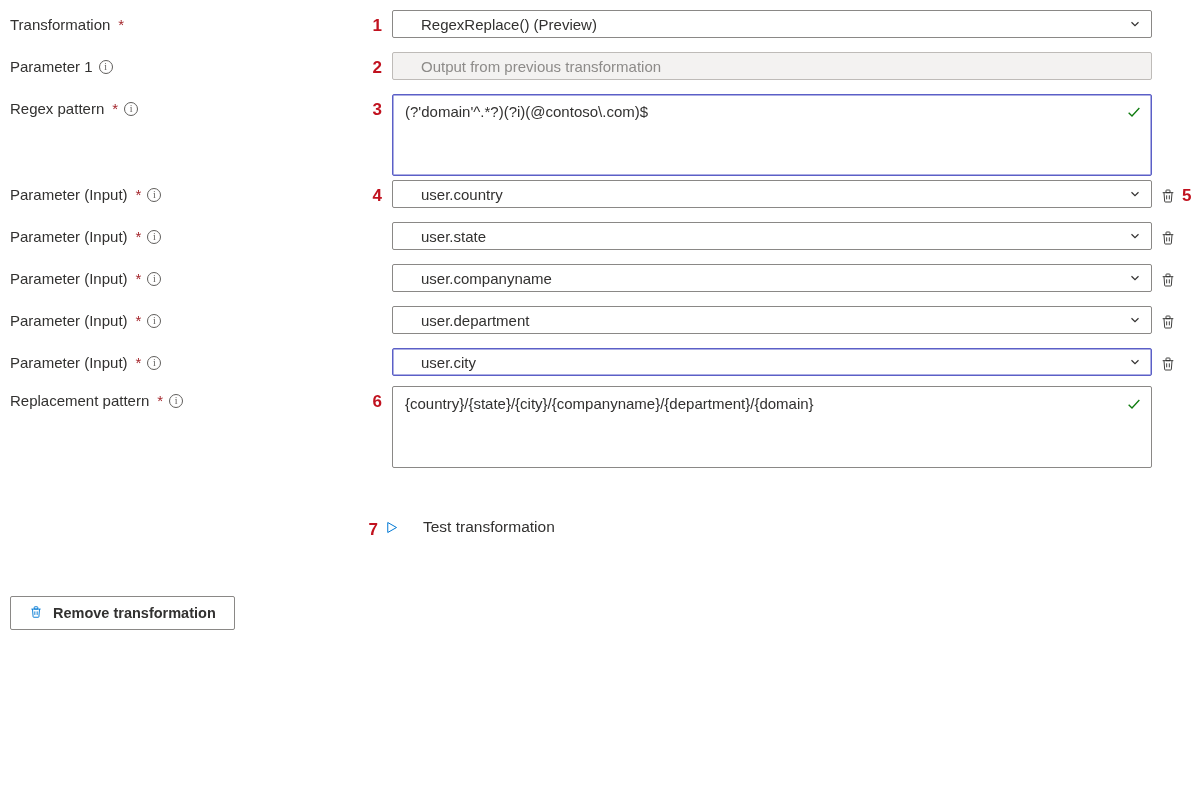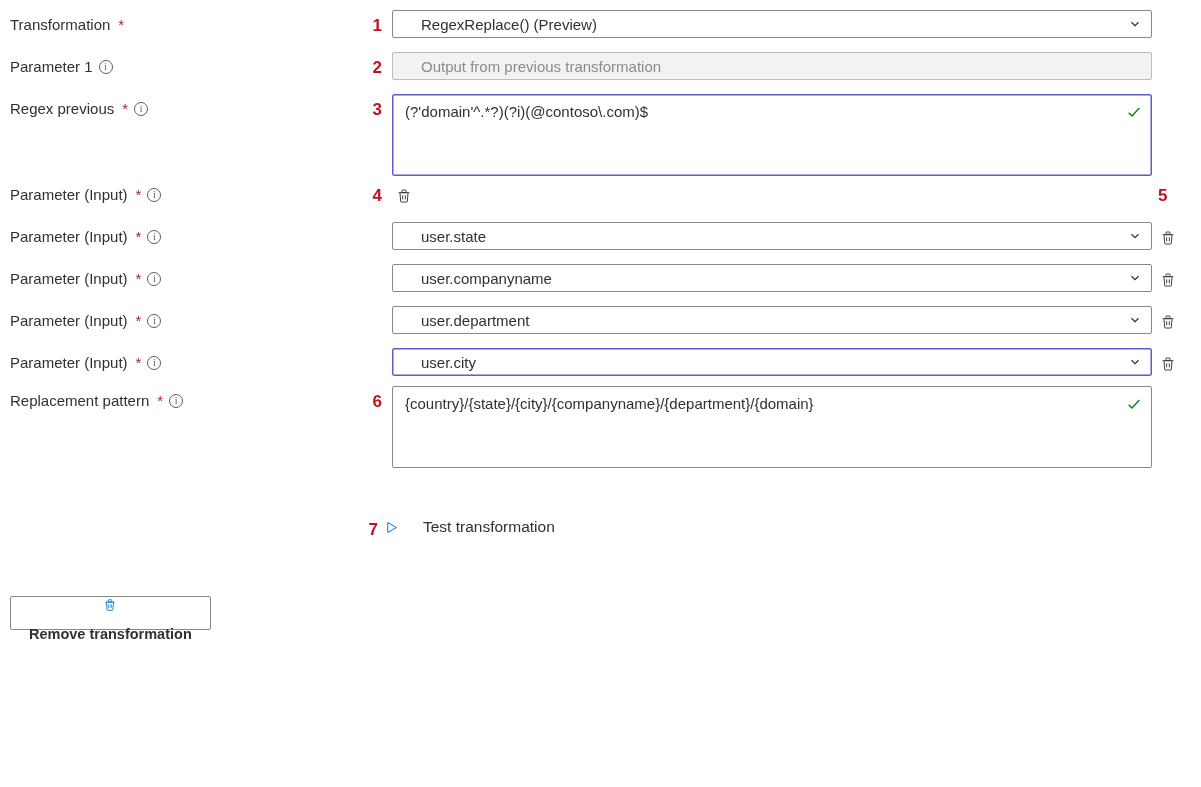--- a/index.html
+++ b/index.html
@@ -151,21 +151,20 @@
     border-radius: 2px;
     background: #fff;
     display: inline-flex;
     align-items: center;
     gap: 10px;
     padding: 0 18px;
     font-size: 14.5px;
     font-weight: 600;
     color: var(--text);
     cursor: pointer;
-    flex-direction: column;
   }
   .btn svg { width: 14px; height: 16px; }
 </style>
 </head>
 <body>
 
 <div class="form">
 
   <div class="row">
     <div class="label-cell">
@@ -197,21 +196,21 @@
       <div class="select disabled">
         <span>Output from previous transformation</span>
       </div>
     </div>
     <div></div>
       <div></div>
   </div>
 
   <div class="row">
     <div class="label-cell">
-      <span>Regex previous</span>
+      <span>Regex pattern</span>
       <span class="req">*</span>
       <span class="info-icon">i</span>
     </div>
     <div class="annot-cell">3</div>
     <div class="control">
       <div class="textarea focused"><span>(?'domain'^.*?)(?i)(@contoso\.com)$</span></div>
       <span class="valid-icon">
         <svg viewBox="0 0 24 24" fill="none" stroke="#107c10" stroke-width="2">
             <polyline points="4 13 9 18 20 6"></polyline>
           </svg>
@@ -222,20 +221,30 @@
   </div>
 
   <div id="input-params-container">
       <div class="row tight">
         <div class="label-cell">
           <span>Parameter (Input)</span>
           <span class="req">*</span>
           <span class="info-icon">i</span>
         </div>
         <div class="annot-cell">4</div>
+        <div class="control">
+          <div class="select">
+            <span>user.country</span>
+            <span class="chevron">
+              <svg viewBox="0 0 24 24" fill="none" stroke="#323130" stroke-width="2">
+                <polyline points="6 9 12 15 18 9"></polyline>
+              </svg>
+            </span>
+          </div>
+        </div>
         <div class="trash-cell"><span><svg viewBox="0 0 24 24" fill="none" stroke="#323130" stroke-width="1.4">
               <path d="M4 7h16"></path>
               <path d="M10 3h4a1 1 0 0 1 1 1v3H9V4a1 1 0 0 1 1-1z"></path>
               <path d="M6 7l1 13a1 1 0 0 0 1 1h8a1 1 0 0 0 1-1l1-13"></path>
               <path d="M10 11v6"></path>
               <path d="M14 11v6"></path>
             </svg></span></div>
         <div class="annot-side">5</div>
       </div>
       <div class="row tight">

